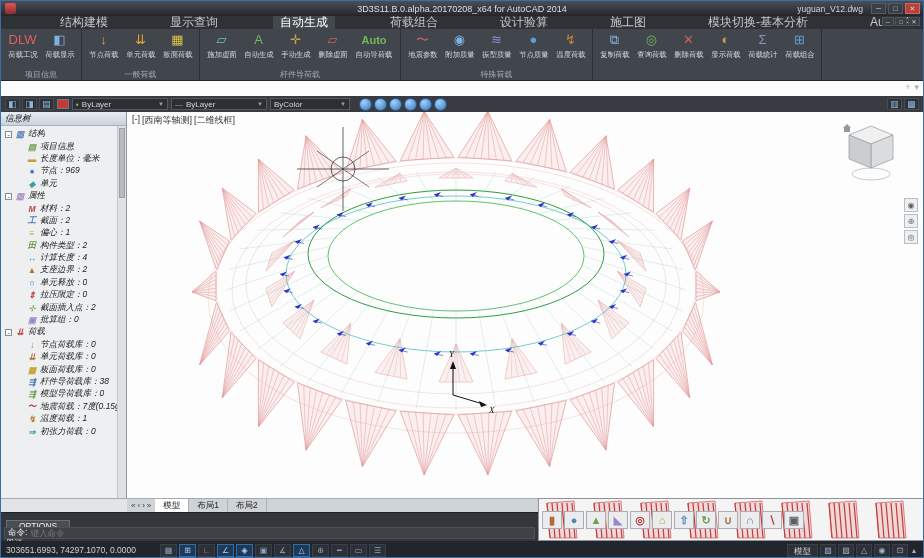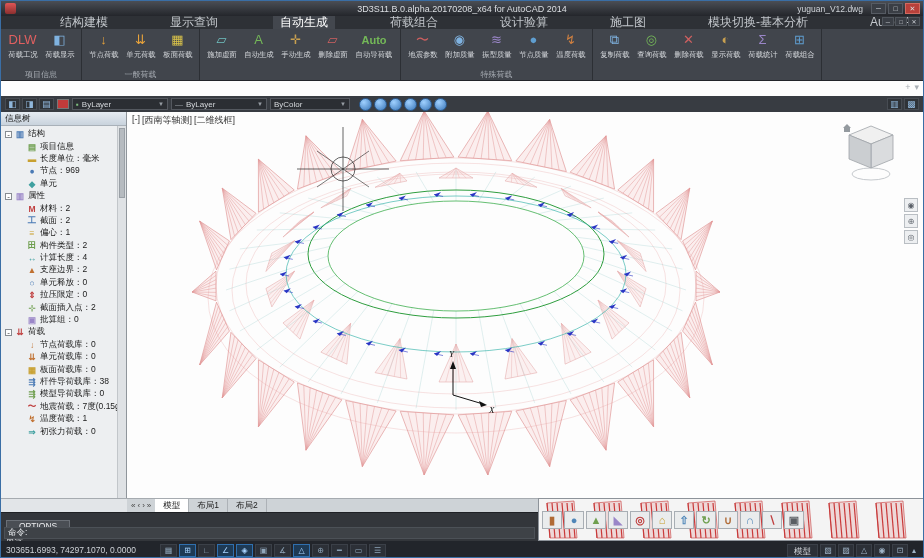--- a/index.html
+++ b/index.html
@@ -44,21 +44,21 @@
   .props{position:absolute;top:95px;left:0;width:100%;height:16px;background:#383c42;display:flex;align-items:center;gap:3px;padding:0 4px;}
   .pico{width:15px;height:12px;display:flex;align-items:center;justify-content:center;font-size:9px;color:#8fb6da;background:#2f3338;border:1px solid #474c53;flex:none;}
   .swatch{width:12px;height:10px;border:1px solid #777;flex:none;}
   .dd{display:flex;align-items:center;width:96px;height:12px;background:#2b2e33;border:1px solid #54585f;font-size:8px;color:#d5d8dc;padding:0 3px;gap:3px;flex:none;}
   .ddglyph{font-size:8px;color:#7fc07f;}
   .car{margin-left:auto;color:#969ca3;font-size:6px;}
   .circo{width:13px;height:13px;border-radius:50%;background:radial-gradient(circle at 35% 30%,#9fd0ff,#3a76b8);border:1px solid #2b5d94;flex:none;}
   .props-right{margin-left:auto;display:flex;gap:2px;}
 
   
-  .left-panel{position:absolute;top:111px;left:0;width:126px;height:386px;background:#edeff1;border-right:1px solid #8f959b;}
+  .left-panel{position:absolute;top:111px;left:0;width:126px;height:386px;background:#edeff1;border-right:1px solid #8f959b;font-style:italic;}
   .lp-header{height:14px;background:linear-gradient(#e6ecf2,#c9d3dd);border-bottom:1px solid #a9b1b9;display:flex;align-items:center;font-size:8.5px;color:#222;padding:0 4px;}
   .lp-body{position:absolute;top:14px;left:0;right:9px;bottom:0;overflow:hidden;padding:2px 0 0 1px;}
   .lp-scroll{position:absolute;top:14px;right:0;width:9px;bottom:0;background:#dfe2e5;border-left:1px solid #c2c6ca;}
   .lp-thumb{position:absolute;top:2px;left:1px;width:6px;height:70px;background:#b6bbc0;border:1px solid #9aa0a6;}
   .trow{display:flex;align-items:center;height:12.4px;font-size:8.5px;color:#1b1b1b;gap:3px;white-space:nowrap;overflow:hidden;}
   .texp{width:7px;height:7px;flex:none;border:1px solid #878c91;background:#fff;font-size:8px;line-height:5px;text-align:center;color:#333;}
   .texp:empty{visibility:hidden;}
   .tico{width:10px;flex:none;text-align:center;font-size:8.5px;font-weight:bold;}
   .tlabel{overflow:hidden;}
 
@@ -191,20 +191,21 @@
           <div class="rbtn">
             <span class="ricon" style="color: rgb(208, 96, 96);">▱</span>
             <span class="rlabel">删除虚面</span>
           </div>
 
           <div class="rbtn big">
             <span class="ricon" style="color: rgb(116, 184, 88);">Auto</span>
             <span class="rlabel">自动导荷载</span>
           </div>
         </div>
+      <div class="rgroup-title">杆件导荷载</div>
     </div>
     <div class="rgroup">
       <div class="rbtns">
 
           <div class="rbtn">
             <span class="ricon" style="color: rgb(208, 96, 96);">〜</span>
             <span class="rlabel">地震参数</span>
           </div>
 
           <div class="rbtn">
@@ -893,20 +894,21 @@
         <span class="mtab">布局1</span>
         <span class="mtab">布局2</span>
       </span>
   </div>
 
   <div class="cmd">
     <span class="optbox">OPTIONS</span>
     <div class="cmdline">命令:</div>
     <div class="cmdinput">
       <span class="cmdprompt">命令:</span>
+      <input class="cmdfield" placeholder="键入命令" style="">
     </div>
   </div>
 
   <div class="palette">
     <svg id="palette-svg" width="385" height="41" viewBox="0 0 385 41">
         <line x1="8" y1="4" x2="11" y2="39" stroke="#c83a3a" stroke-width="1.2"></line>
         <line x1="13" y1="4" x2="16" y2="39" stroke="#c83a3a" stroke-width="1.2"></line>
         <line x1="18" y1="4" x2="21" y2="39" stroke="#c83a3a" stroke-width="1.2"></line>
         <line x1="23" y1="4" x2="26" y2="39" stroke="#c83a3a" stroke-width="1.2"></line>
         <line x1="28" y1="4" x2="31" y2="39" stroke="#c83a3a" stroke-width="1.2"></line>

